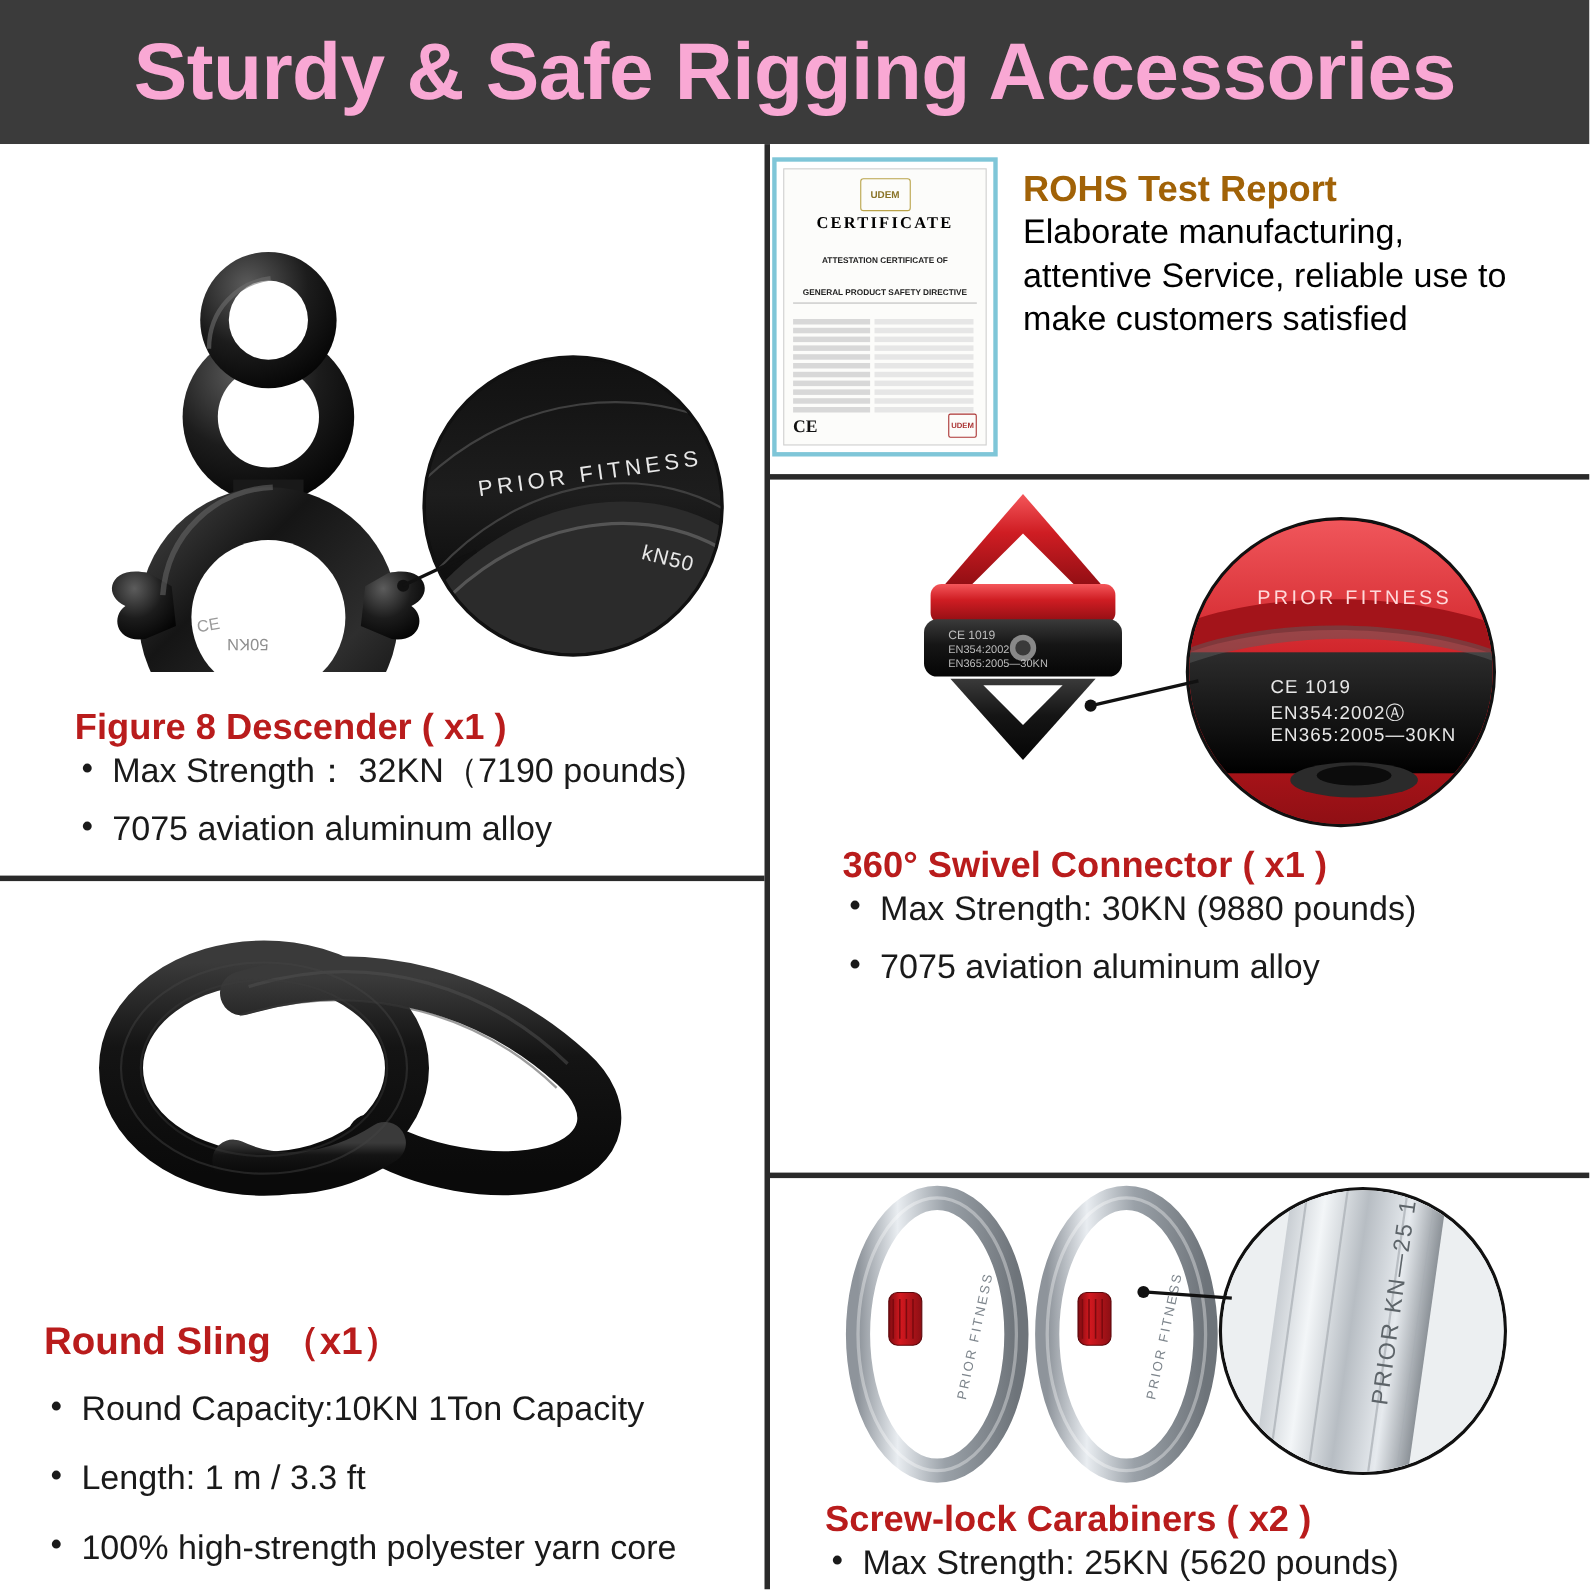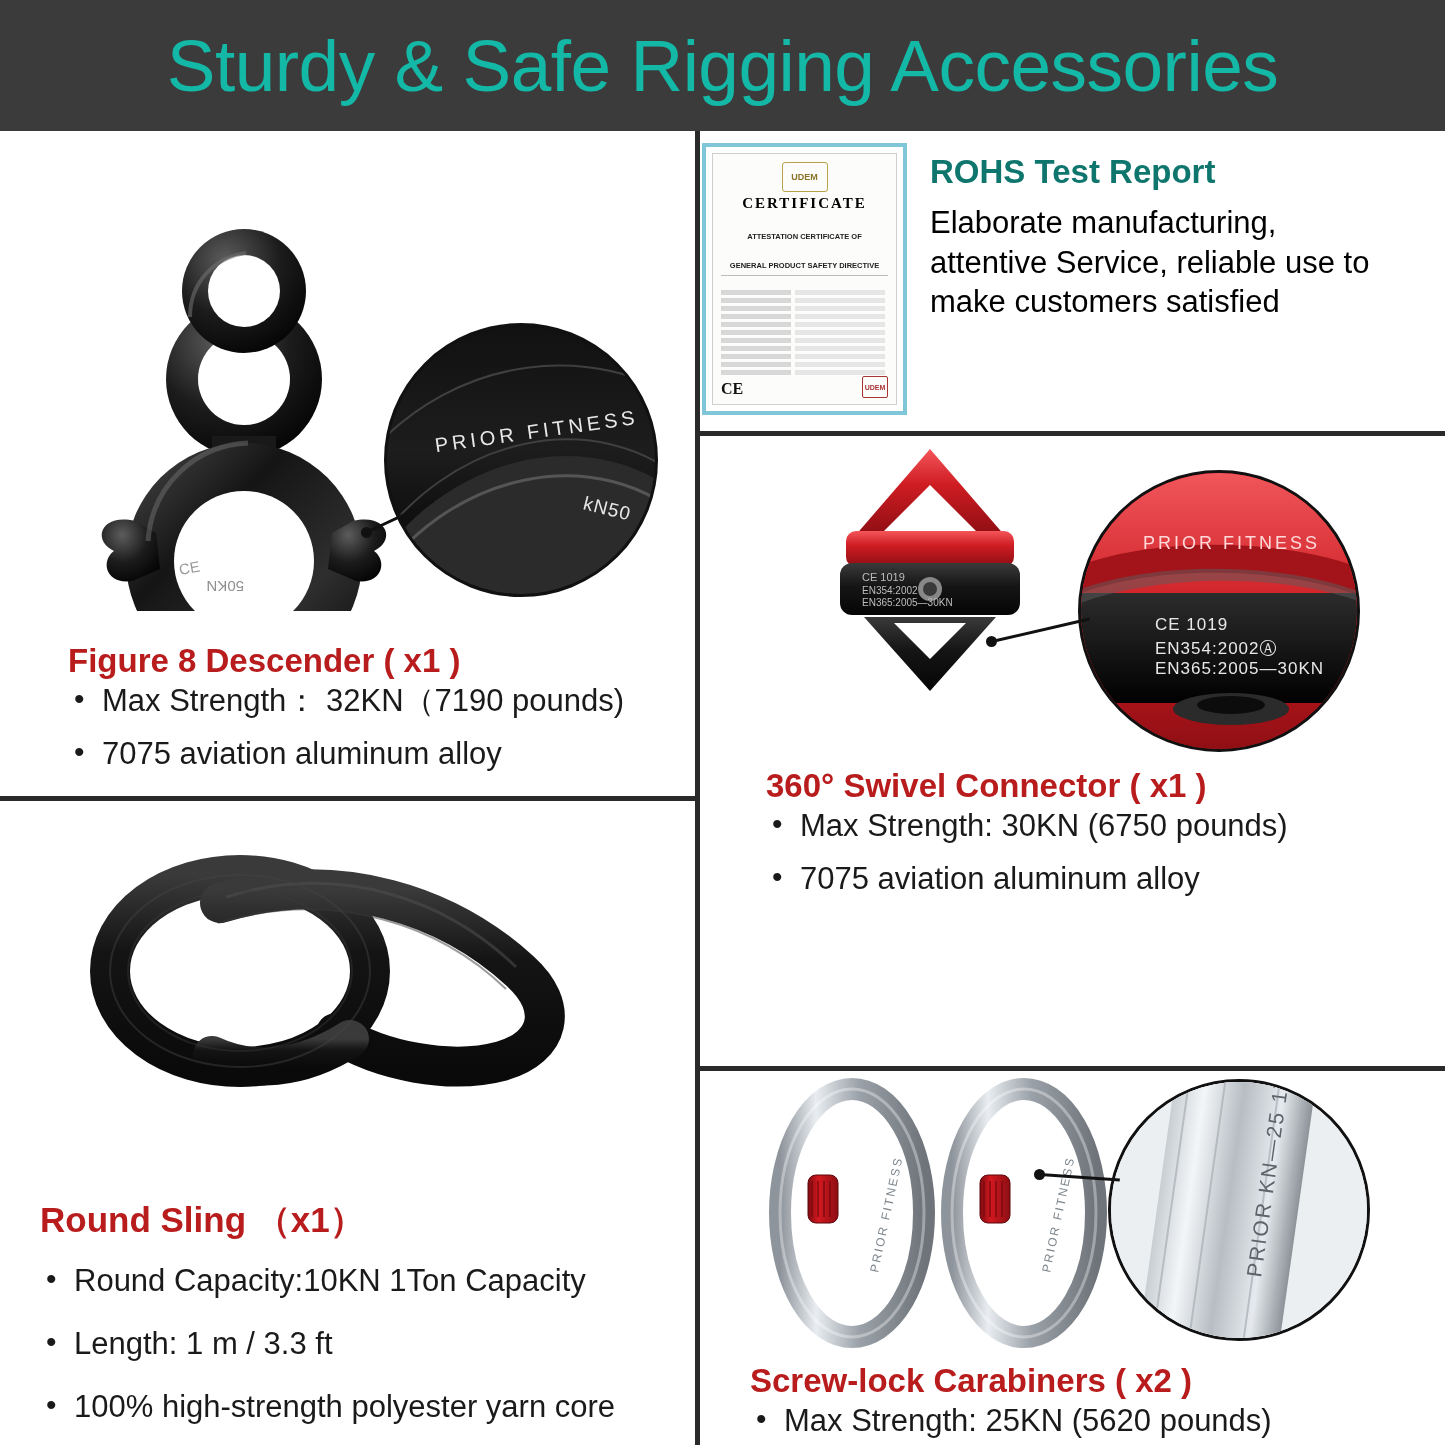--- a/index.html
+++ b/index.html
@@ -11,23 +11,23 @@
   }
   .page { position: relative; width: 1445px; height: 1445px; }
 
   
   .header {
     position: absolute; left: 0; top: 0; width: 1445px; height: 131px;
     background: #3b3b3b;
     display: flex; align-items: center; justify-content: center;
   }
   .header-title {
-    color: #14b8a6;
+    color: #f9a8d4;
     font-size: 73px;
-    font-weight: normal;
+    font-weight: bold;
     letter-spacing: -0.5px;
     white-space: nowrap;
   }
 
   
   .grid {
     position: absolute; left: 0; top: 131px; width: 1445px; height: 1314px;
     background: #ffffff;
   }
   .vline {
@@ -91,21 +91,21 @@
   .cert-lines { margin-top: 3px; }
   .cert-row { display: flex; gap: 4px; margin-bottom: 3px; align-items: flex-start; }
   .cert-k { width: 42%; height: 5px; background: #d8d8d8; }
   .cert-v { width: 54%; height: 5px; background: #e6e6e6; }
   .cert-tiny { font-size: 5px; color: #777; line-height: 1.5; margin-top: 4px; }
   .cert-footer { position: absolute; left: 8px; right: 8px; bottom: 6px; display: flex; align-items: flex-end; justify-content: space-between; }
   .ce-mark { font-family: "Liberation Serif", serif; font-size: 16px; font-weight: bold; color: #111; }
   .udem-mark { width: 26px; height: 22px; border: 1px solid #a33; border-radius: 2px; display:flex; align-items:center; justify-content:center; color:#a33; font-size:7px; font-weight:bold;}
 
   .rohs-wrap { position: absolute; left: 248px; top: 22px; width: 470px; }
-  .rohs-title { font-size: 33px; font-weight: bold; color: #0f766e; margin-bottom: 12px; }
+  .rohs-title { font-size: 33px; font-weight: bold; color: #a16207; margin-bottom: 0; }
   .rohs-body { font-size: 31px; color: #000000; line-height: 1.28; }
 
   
   .swivel-art { position: absolute; left: 110px; top: 5px; width: 620px; height: 260px; }
 
   
   .sling-art { position: absolute; left: 50px; top: 10px; width: 600px; height: 340px; }
 
   
   .carab-art { position: absolute; left: 50px; top: 6px; width: 660px; height: 280px; }
@@ -336,21 +336,21 @@
         <div class="eng-text" style="left:74px; top:164px; font-size:17px; letter-spacing:1px;">EN354:2002Ⓐ</div>
         <div class="eng-text" style="left:74px; top:186px; font-size:17px; letter-spacing:1px;">EN365:2005—30KN</div>
       </div>
 
       <div class="zoom-dot" style="left:286px; top:200px;"></div>
       <div class="zoom-line" style="left:292px; top:204px; width:100px; transform: rotate(-13deg);"></div>
 
       <div style="position:absolute; left:66px; top:330px; width:672px;">
         <div class="ptitle">360° Swivel Connector ( x1 )</div>
         <ul class="bullets">
-          <li>Max Strength: 30KN (6750 pounds)</li>
+          <li>Max Strength: 30KN (9880 pounds)</li>
           <li>7075 aviation aluminum alloy</li>
         </ul>
       </div>
     </div>
 
     <div class="panel" id="p4">
 
       <div class="sling-art">
         <svg width="600" height="340" viewBox="0 0 600 340">
           <defs>

